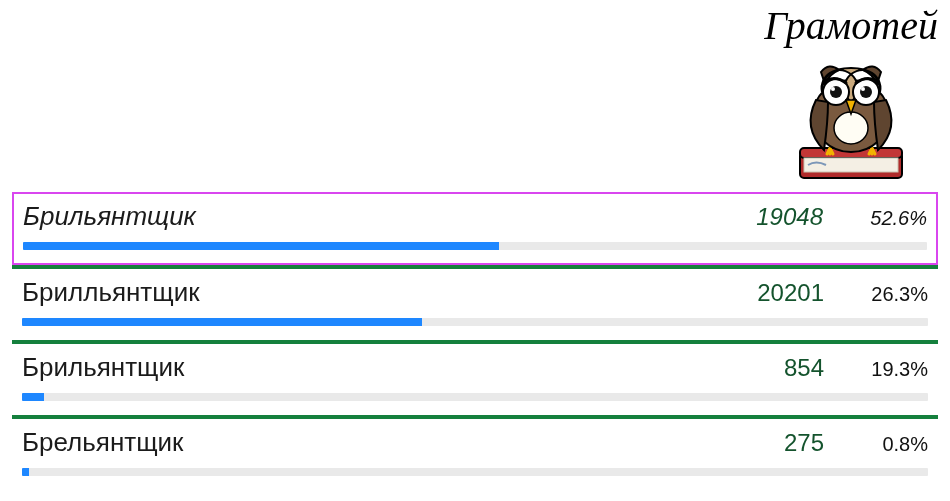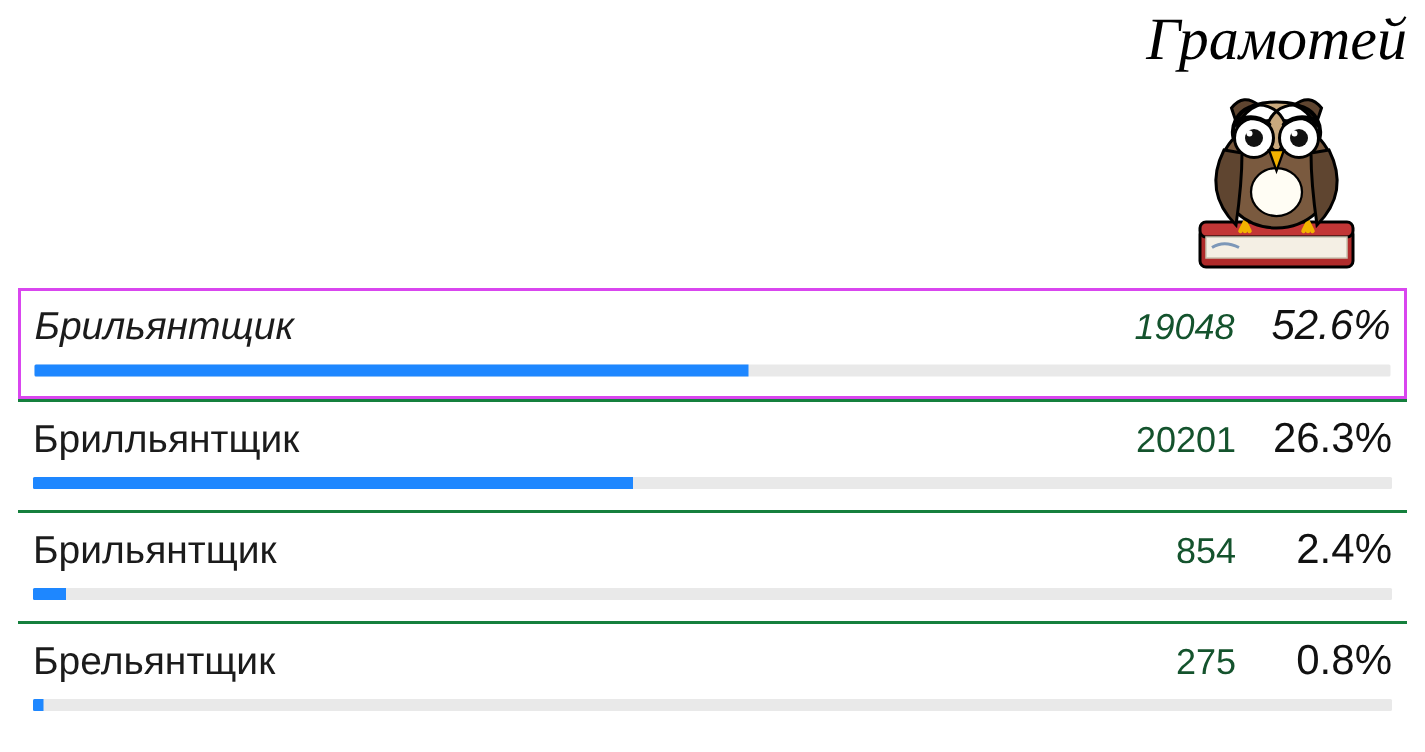--- a/index.html
+++ b/index.html
@@ -28,21 +28,21 @@
     margin-bottom: 2px;
   }
   .owl-svg { display: block; margin: 0 auto; }
   .results {
     position: absolute;
     top: 192px;
     left: 12px;
     right: 12px;
   }
   .row {
-    border-top: 2px solid #15803d;
+    border-top: 4px solid #15803d;
     padding: 8px 10px 14px 10px;
     position: relative;
   }
   .row.correct {
     border: 2px solid #d946ef;
     padding: 7px 9px 13px 9px;
     font-style: italic;
   }
   .row-head {
     display: flex;
@@ -55,21 +55,21 @@
     color: #1b1b1b;
     font-weight: 400;
   }
   .count {
     font-size: 24px;
     color: #14532d;
     min-width: 80px;
     text-align: right;
   }
   .pct {
-    font-size: 28px;
+    font-size: 20px;
     color: #111;
     min-width: 90px;
     text-align: right;
   }
   .bar-bg {
     margin-top: 10px;
     height: 8px;
     background: #e9e9e9;
     border-radius: 1px;
     width: 100%;
@@ -144,21 +144,21 @@
     </div>
     <div class="bar-bg">
       <div class="bar-fill" style="width:44.2%"></div>
     </div>
   </div>
 
   <div class="row">
     <div class="row-head">
       <div class="label">Брильянтщик</div>
       <div class="count">854</div>
-      <div class="pct">2.4%</div>
+      <div class="pct">19.3%</div>
     </div>
     <div class="bar-bg">
       <div class="bar-fill" style="width:2.4%"></div>
     </div>
   </div>
 
   <div class="row">
     <div class="row-head">
       <div class="label">Брельянтщик</div>
       <div class="count">275</div>

